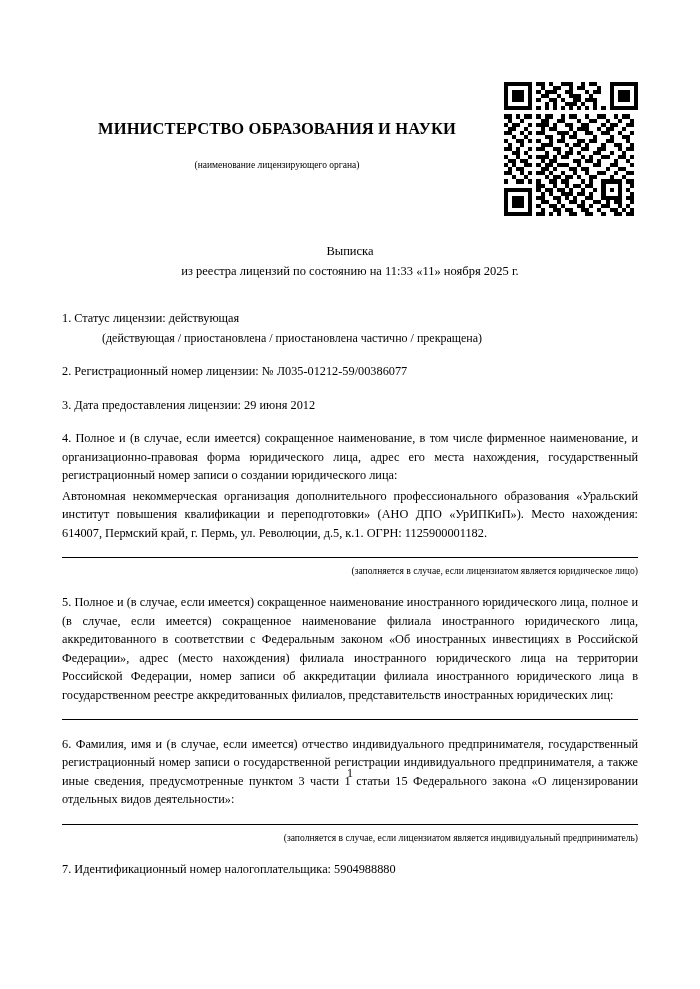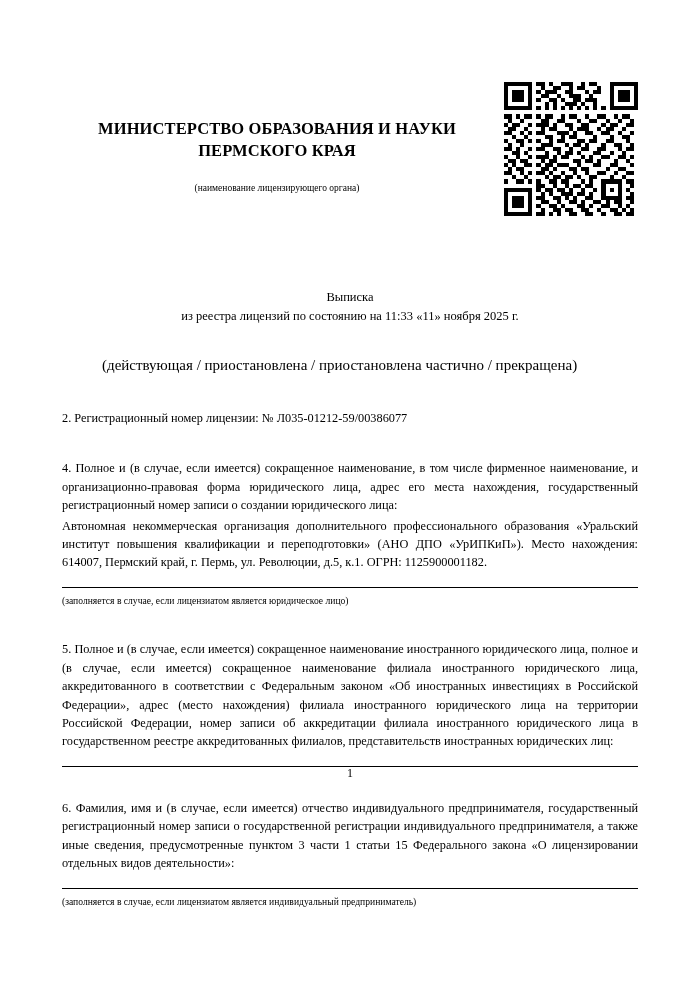--- a/index.html
+++ b/index.html
@@ -47,44 +47,44 @@
     letter-spacing: 0.1px;
   }
   .org-sub {
     font-size: 9.5px;
     margin-top: 20px;
   }
 
   
   .doc-title {
     text-align: center;
-    margin-top: 95px;
+    margin-top: 72px;
     font-size: 12.5px;
     line-height: 1.55;
   }
 
   
   .body-area {
     margin-top: 28px;
     font-size: 12.3px;
     line-height: 1.5;
   }
   .clause {
-    margin-top: 32px;
+    margin-top: 15px;
     text-align: justify;
     text-justify: inter-word;
   }
   .clause.first { margin-top: 0; }
-  .note-wide { text-align: left; font-size: 9.6px; margin-top: 6px; }
+  .note-wide { text-align: right; font-size: 9.6px; margin-top: 6px; }
   .fill-line {
     border-bottom: 1px solid #000;
     height: 1px;
     margin-top: 14px;
   }
-  .indent-note { padding-left: 40px; font-size: 15px; margin-top: 17px; }
+  .indent-note { padding-left: 40px; font-size: 12px; margin-top: 2px; }
 
   .clause-body { margin-top: 2px; text-align: justify; }
 
   .page-number {
     position: absolute;
     bottom: 42px;
     left: 0;
     width: 700px;
     text-align: center;
     font-size: 12px;
@@ -383,55 +383,61 @@
           <rect x="20" y="32" width="2" height="1"></rect>
           <rect x="24" y="32" width="1" height="1"></rect>
           <rect x="27" y="32" width="2" height="1"></rect>
           <rect x="30" y="32" width="2" height="1"></rect>
       </g>
     </svg>
   </div>
 
   <div class="header">
     <div class="org-title">МИНИСТЕРСТВО ОБРАЗОВАНИЯ И НАУКИ</div>
-    <div class="org-title">ПЕРМСКОГО КРАЯ</div>
     <div class="org-sub">(наименование лицензирующего органа)</div>
   </div>
 
   <div class="doc-title">
     <div>Выписка</div>
     <div>из реестра лицензий по состоянию на 11:33 «11» ноября 2025 г.</div>
   </div>
 
   <div class="body-area">
 
     <div class="clause first">
+      <div>1. Статус лицензии: действующая</div>
       <div class="indent-note">(действующая / приостановлена / приостановлена частично / прекращена)</div>
     </div>
 
     <div class="clause">
       <div>2. Регистрационный номер лицензии: № Л035-01212-59/00386077</div>
     </div>
 
+    <div class="clause">
+      <div>3. Дата предоставления лицензии: 29 июня 2012</div>
+    </div>
 
     <div class="clause">
       <div>4. Полное и (в случае, если имеется) сокращенное наименование, в том числе фирменное наименование, и организационно-правовая форма юридического лица, адрес его места нахождения, государственный регистрационный номер записи о создании юридического лица:</div>
       <div class="clause-body">Автономная некоммерческая организация дополнительного профессионального образования «Уральский институт повышения квалификации и переподготовки» (АНО ДПО «УрИПКиП»). Место нахождения: 614007, Пермский край, г. Пермь, ул. Революции, д.5, к.1. ОГРН: 1125900001182.</div>
       <div class="fill-line"></div>
       <div class="note-wide">(заполняется в случае, если лицензиатом является юридическое лицо)</div>
     </div>
 
     <div class="clause">
       <div>5. Полное и (в случае, если имеется) сокращенное наименование иностранного юридического лица, полное и (в случае, если имеется) сокращенное наименование филиала иностранного юридического лица, аккредитованного в соответствии с Федеральным законом «Об иностранных инвестициях в Российской Федерации», адрес (место нахождения) филиала иностранного юридического лица на территории Российской Федерации, номер записи об аккредитации филиала иностранного юридического лица в государственном реестре аккредитованных филиалов, представительств иностранных юридических лиц:</div>
       <div class="fill-line"></div>
     </div>
 
     <div class="clause">
       <div>6. Фамилия, имя и (в случае, если имеется) отчество индивидуального предпринимателя, государственный регистрационный номер записи о государственной регистрации индивидуального предпринимателя, а также иные сведения, предусмотренные пунктом 3 части 1 статьи 15 Федерального закона «О лицензировании отдельных видов деятельности»:</div>
       <div class="fill-line"></div>
       <div class="note-wide">(заполняется в случае, если лицензиатом является индивидуальный предприниматель)</div>
     </div>
 
+    <div class="clause">
+      <div>7. Идентификационный номер налогоплательщика: 5904988880</div>
+    </div>
 
   </div>
 
   <div class="page-number">1</div>
 </div>
 
 </body></html>

